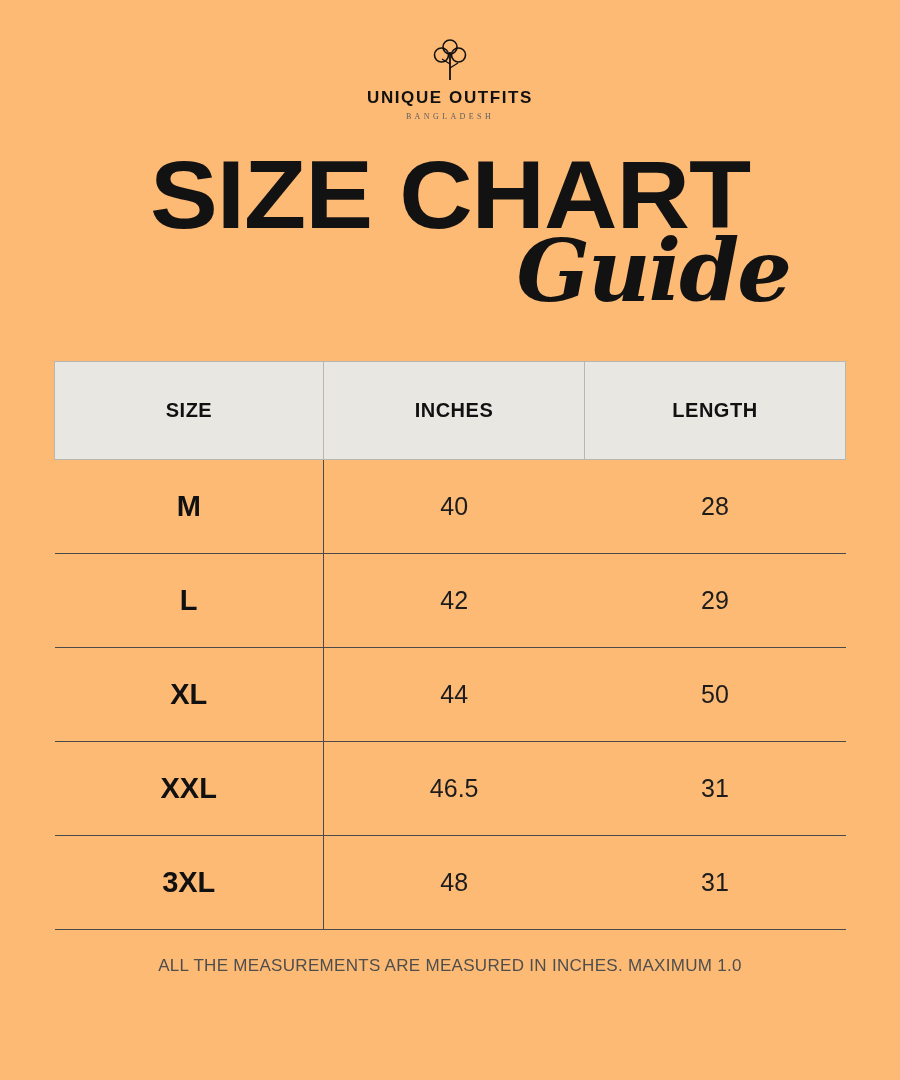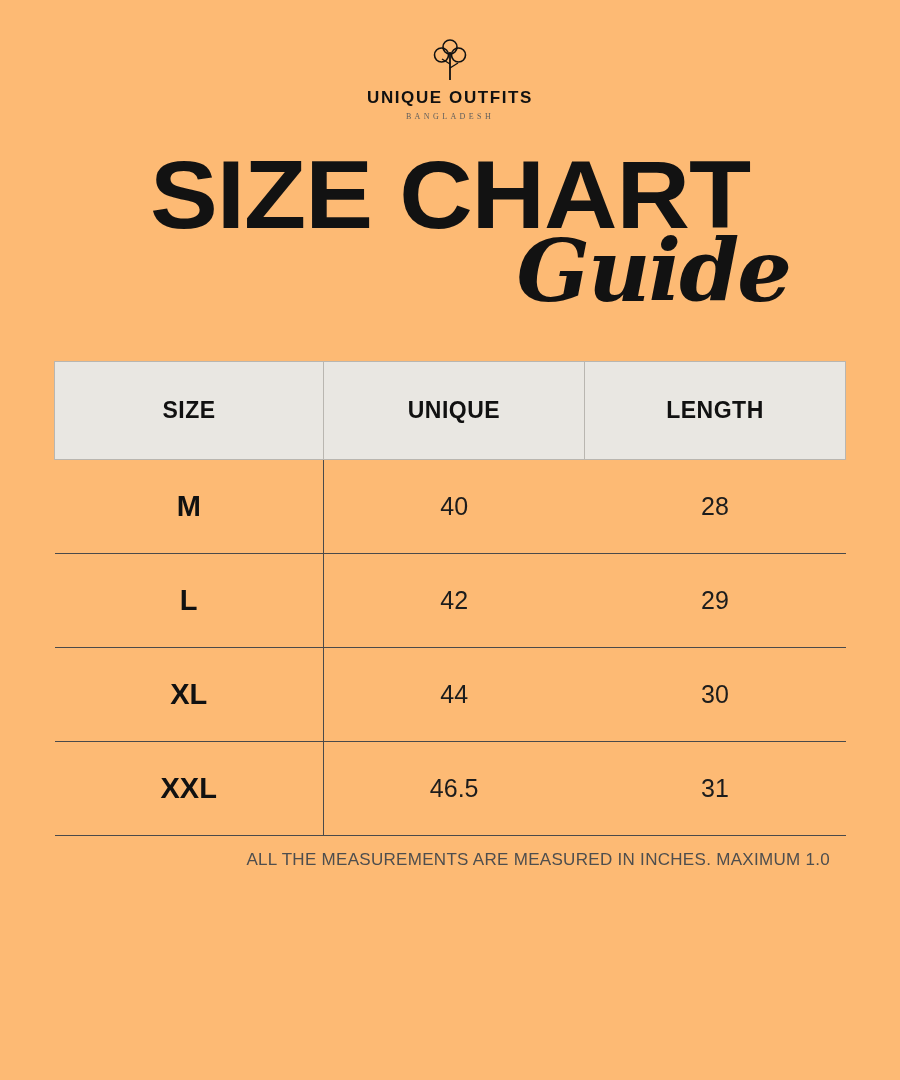--- a/index.html
+++ b/index.html
@@ -93,21 +93,21 @@
   }
   table.size-table {
     width: 100%;
     border-collapse: collapse;
     table-layout: fixed;
   }
   table.size-table thead th {
     background: #e9e7e2;
     border: 1px solid #b9b6b0;
     height: 98px;
-    font-size: 23px;
+    font-size: 20px;
     font-weight: 700;
     letter-spacing: 0.5px;
     color: #111;
     text-align: center;
     vertical-align: middle;
   }
   table.size-table tbody td {
     height: 94px;
     text-align: center;
     vertical-align: middle;
@@ -124,23 +124,23 @@
     font-size: 25px;
     font-weight: 400;
     color: #1c1c1c;
   }
   table.size-table tbody tr:last-child td {
     border-bottom: 1px solid #4a4a4a;
   }
 
   
   .footnote {
-    margin-top: 10px;
+    margin-top: 22px;
     width: 760px;
-    text-align: right;
+    text-align: center;
     font-size: 17px;
     line-height: 27px;
     letter-spacing: 0.3px;
     color: #4e4e4e;
   }
 </style>
 </head>
 <body>
 
 <div class="page">
@@ -165,45 +165,50 @@
   <div class="title-block">
     <div class="title-main">SIZE CHART</div>
     <div class="title-script">Guide</div>
   </div>
 
   <div class="table-wrap">
     <table class="size-table">
       <thead>
         <tr>
           <th style="width:34%">SIZE</th>
-          <th style="width:33%">UNIQUE</th>
+          <th style="width:33%">INCHES</th>
           <th style="width:33%">LENGTH</th>
         </tr>
       </thead>
       <tbody>
         <tr>
           <td class="col-size">M</td>
           <td class="col-val">40</td>
           <td class="col-val">28</td>
         </tr>
         <tr>
           <td class="col-size">L</td>
           <td class="col-val">42</td>
           <td class="col-val">29</td>
         </tr>
         <tr>
           <td class="col-size">XL</td>
           <td class="col-val">44</td>
-          <td class="col-val">30</td>
+          <td class="col-val">50</td>
         </tr>
         <tr>
           <td class="col-size">XXL</td>
           <td class="col-val">46.5</td>
           <td class="col-val">31</td>
         </tr>
+        <tr>
+          <td class="col-size">3XL</td>
+          <td class="col-val">48</td>
+          <td class="col-val">31</td>
+        </tr>
       </tbody>
     </table>
   </div>
 
   <div class="footnote">
     <div>ALL THE MEASUREMENTS ARE MEASURED IN INCHES. MAXIMUM 1.0</div>
   </div>
 
 </div>
 

